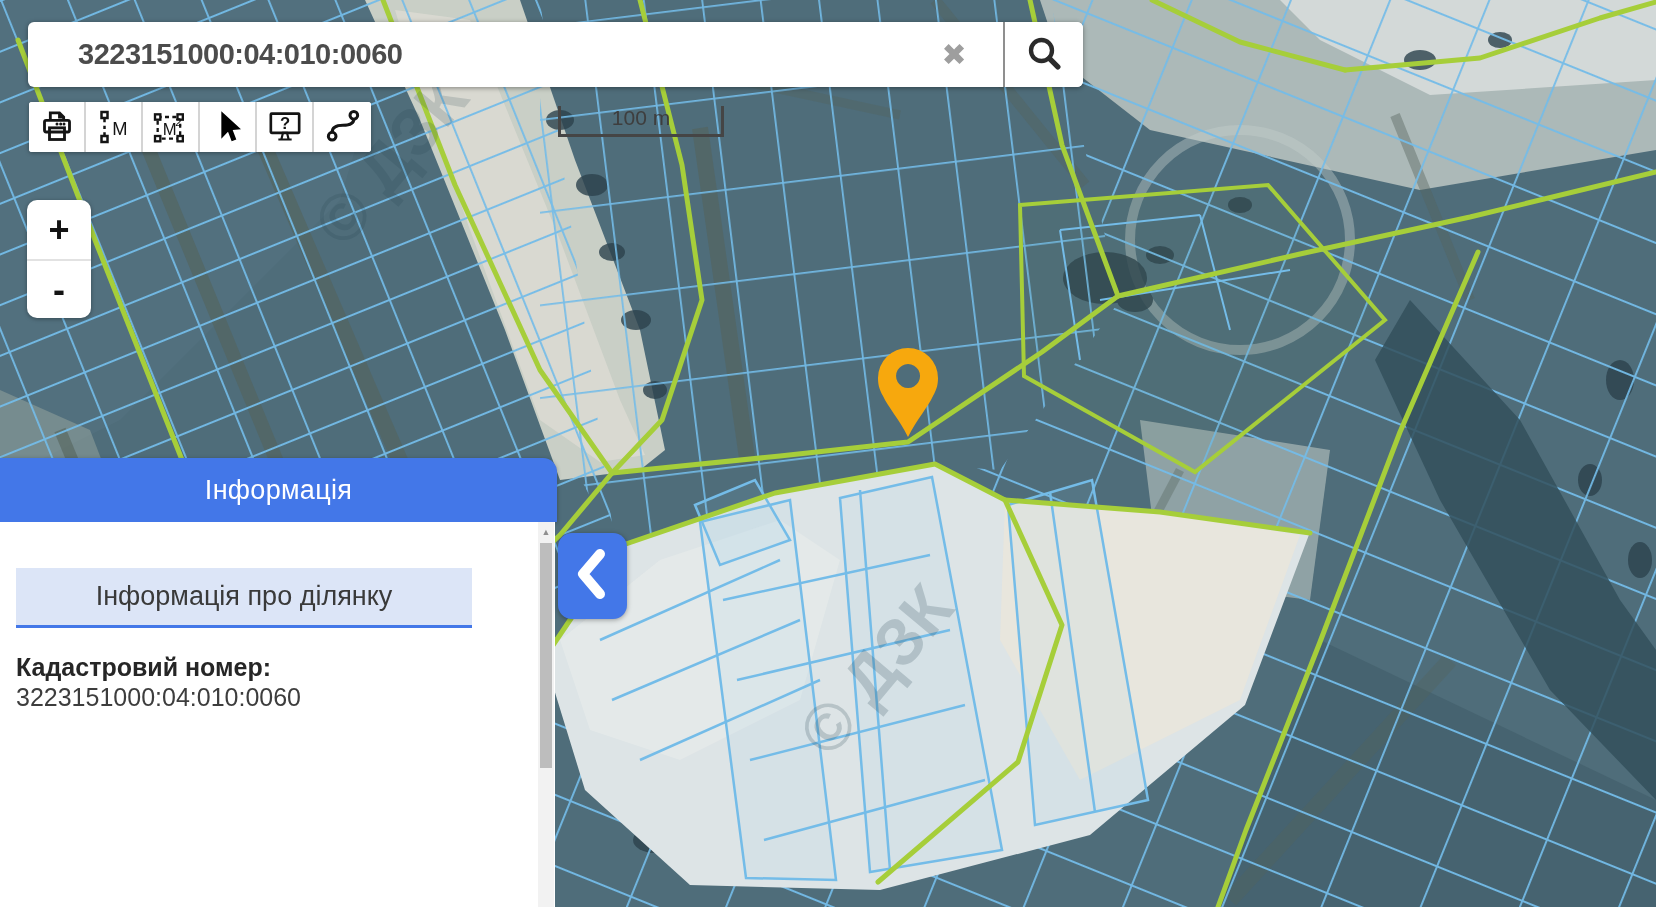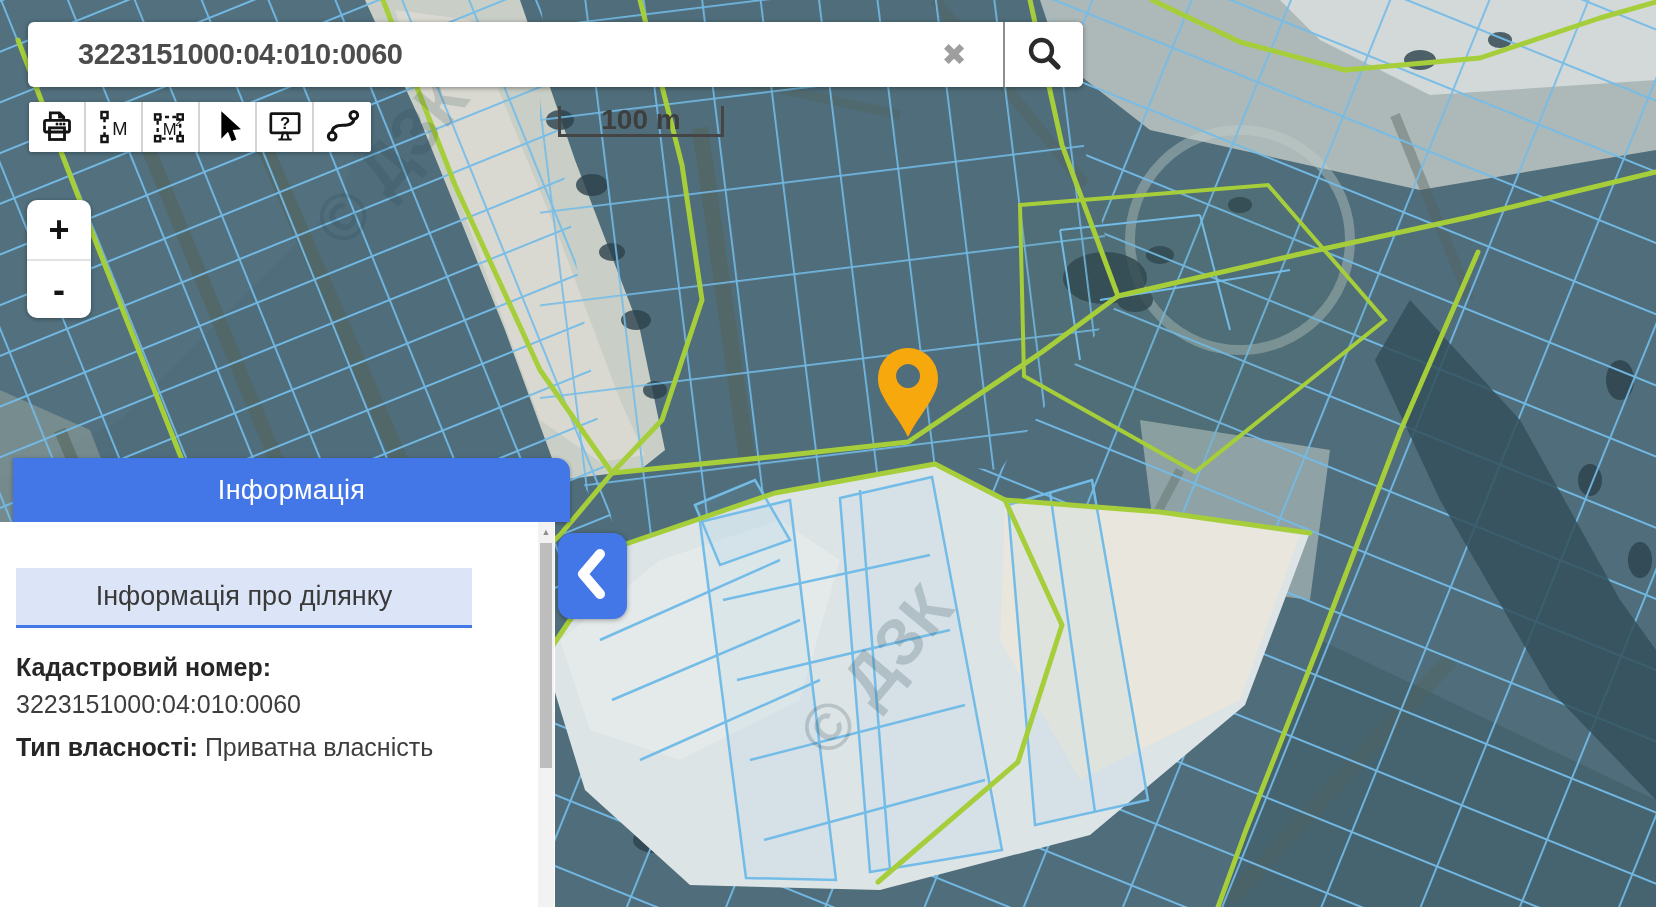--- a/index.html
+++ b/index.html
@@ -31,35 +31,35 @@
 
   
   .zoomctl { position:absolute; left:27px; top:200px; width:64px; background:#fff; border-radius:10px;
              box-shadow:0 1px 4px rgba(0,0,0,.35); overflow:hidden; }
   .zoom-btn { height:59px; display:flex; align-items:center; justify-content:center;
               font-size:36px; font-weight:700; color:#141414; cursor:pointer; }
   .zoom-btn + .zoom-btn { border-top:2px solid #e2e2e2; }
 
   
   .scalebar { position:absolute; left:558px; top:106px; width:166px; height:31px;
-              border:3px solid #454545; border-top:none; display:flex; align-items:center;
-              justify-content:center; font-size:28px; font-weight:700; color:#3e3e3e; }
+              border:3px solid #454545; border-top:none; display:flex; 
+              justify-content:center; font-size:21px; font-weight:400; color:#3e3e3e; }
 
   
   .info-header { position:absolute; left:0; top:458px; width:557px; height:64px; background:#4377e8;
                  border-radius:0 14px 0 0; color:#fff; display:flex; align-items:center; justify-content:center;
-                 font-size:27px; font-weight:500; letter-spacing:.3px; box-shadow:0 1px 4px rgba(0,0,0,.3);margin-left:13px; }
+                 font-size:27px; font-weight:500; letter-spacing:.3px; box-shadow:0 1px 4px rgba(0,0,0,.3); }
   .info-panel { position:absolute; left:0; top:522px; width:555px; height:385px; background:#fff; }
   .section-title { position:absolute; left:16px; top:46px; width:456px; height:60px; background:#dce5f7;
                    border-bottom:3px solid #4377e8; display:flex; align-items:center; justify-content:center;
                    font-size:27px; color:#3a3a3a; }
   .fields { position:absolute; left:16px; top:130px; width:488px; font-size:25px; line-height:30px; color:#3d3d3d; }
   .fields p { margin:0 0 13px; }
   .fields b { color:#262626; }
-  .block-label { display:block; margin-bottom:7px; }
+  .block-label { display:block; }
 
   .scroll-track { position:absolute; right:1px; top:0; width:16px; height:385px; background:#f2f2f2; }
   .scroll-up { height:19px; display:flex; align-items:center; justify-content:center; font-size:9px;
                color:#8f8f8f; cursor:pointer; }
   .scroll-thumb { position:absolute; left:2px; top:21px; width:12px; height:225px; background:#bdbdbd; cursor:pointer; }
 
   .collapse-btn { position:absolute; left:558px; top:533px; width:69px; height:86px; background:#4377e8;
                   border-radius:14px; box-shadow:0 1px 5px rgba(0,0,0,.35); display:flex; align-items:center;
                   justify-content:center; cursor:pointer; }
 </style>
@@ -281,24 +281,20 @@
 
 <div class="info-panel">
   <div class="section-title">
     <span>Інформація про ділянку</span>
   </div>
   <div class="fields">
     <p>
       <b class="block-label">Кадастровий номер:</b>
       <span>3223151000:04:010:0060</span>
     </p>
-    <p>
-      <b>Тип власності:</b>
-      <span>Приватна власність</span>
-    </p>
   </div>
   <div class="scroll-track">
     <div class="scroll-up">▲</div>
     <div class="scroll-thumb"></div>
   </div>
 </div>
 
 <div class="collapse-btn">
   <span>
     <svg width="69" height="86" viewBox="0 0 69 86">

